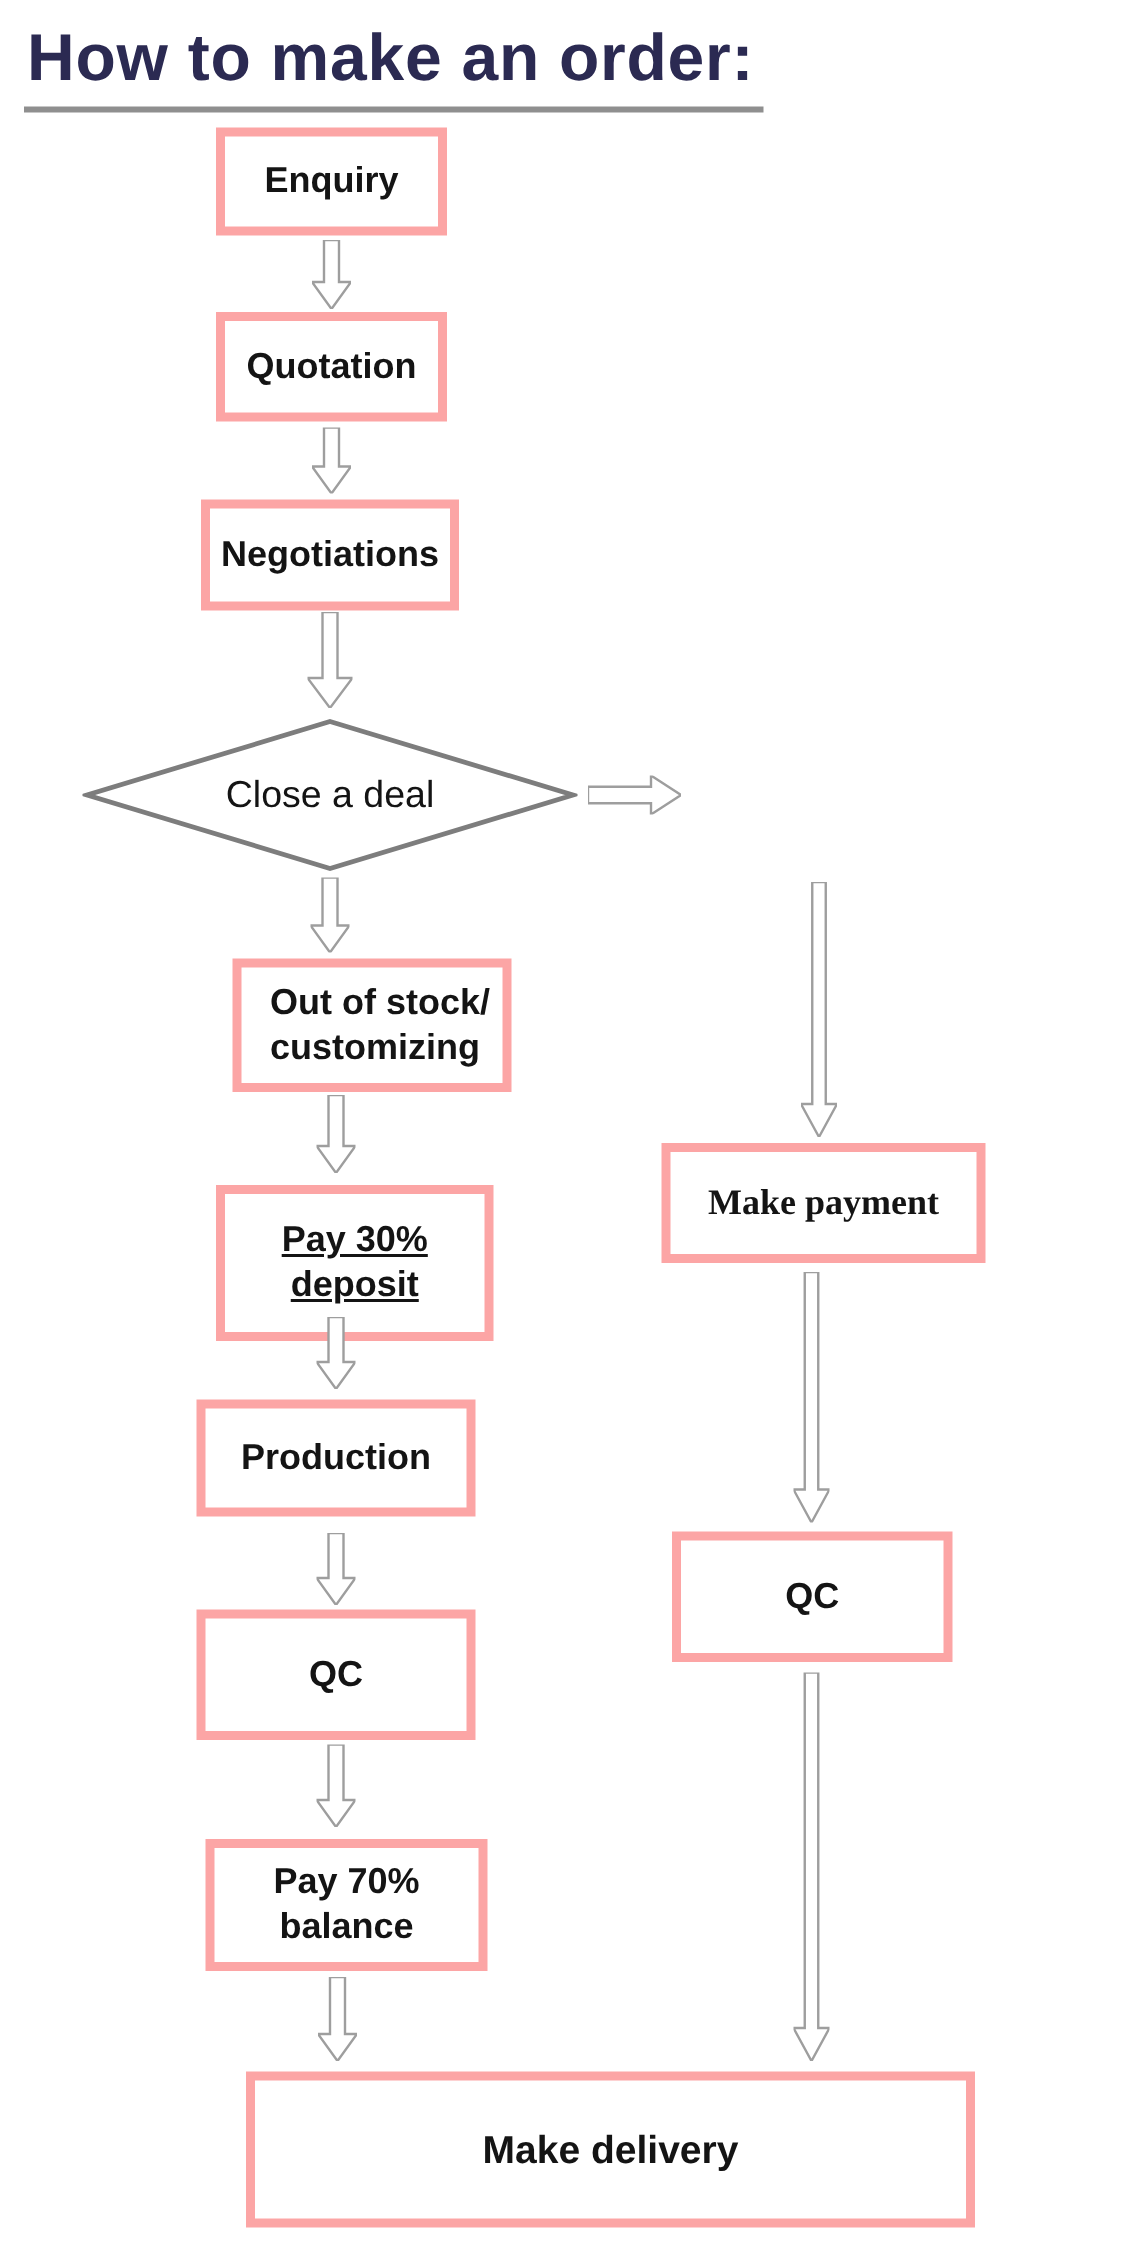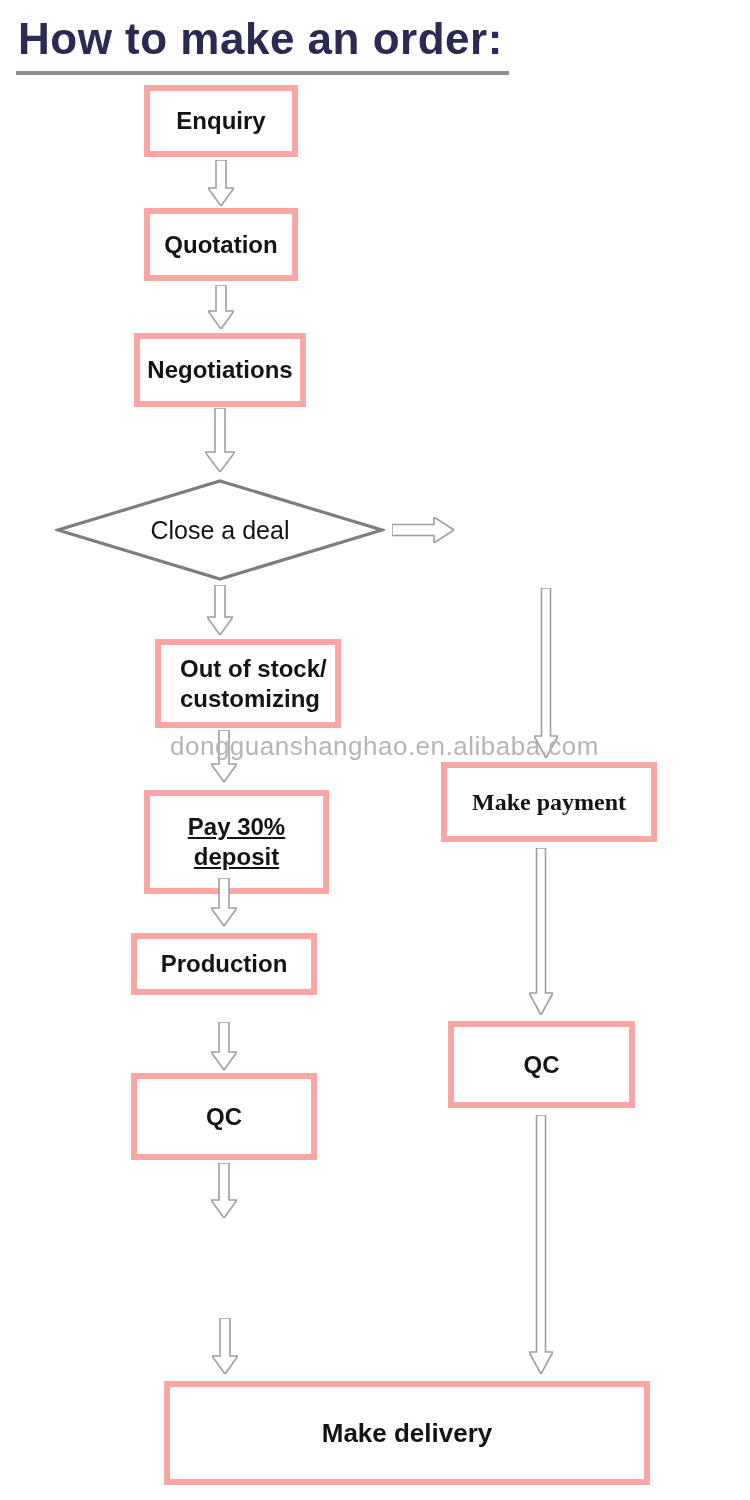--- a/index.html
+++ b/index.html
@@ -102,24 +102,26 @@
   <div class="node" style="left:441px; top:762px; width:216px; height:80px;font-family:Liberation Serif, serif;">Make payment</div>
 
   <div class="node" style="left:448px; top:1021px; width:187px; height:87px;">QC</div>
 
   <div class="node left-align" style="left:131px; top:639px; width:186px; height:89px;margin-left:24px;">Out of stock/
 customizing</div>
 
   <div class="node" style="left:144px; top:790px; width:185px; height:104px;text-decoration:underline;">Pay 30%
 deposit</div>
 
-  <div class="node" style="left:131px; top:933px; width:186px; height:62px;">Production</div>
+  <div class="node" style="left:131px; top:933px; width:186px; height:78px;">Production</div>
 
   <div class="node" style="left:131px; top:1073px; width:186px; height:87px;">QC</div>
 
+  <div class="node" style="left:137px; top:1226px; width:188px; height:88px;">Pay 70%
+balance</div>
 
   <div class="node" style="left:164px; top:1381px; width:486px; height:104px; font-size:26px;">Make delivery</div>
 
   <div class="arrow" style="left:208px; top:160px;">
     <svg width="26" height="46" viewBox="0 0 26 46">
         <polygon points="8,0 18,0 18,28 26,28 13,46 0,28 8,28" fill="#ffffff" stroke="#9e9e9e" stroke-width="1.6"></polygon>
       </svg>
   </div>
   <div class="arrow" style="left:208px; top:285px;">
     <svg width="26" height="44" viewBox="0 0 26 44">
@@ -177,15 +179,14 @@
     <svg width="24" height="167" viewBox="0 0 24 167">
         <polygon points="7.5,0 16.5,0 16.5,145 24,145 12,167 0,145 7.5,145" fill="#ffffff" stroke="#9e9e9e" stroke-width="1.6"></polygon>
       </svg>
   </div>
   <div class="arrow" style="left:529px; top:1115px;">
     <svg width="24" height="259" viewBox="0 0 24 259">
         <polygon points="7.5,0 16.5,0 16.5,237 24,237 12,259 0,237 7.5,237" fill="#ffffff" stroke="#9e9e9e" stroke-width="1.6"></polygon>
       </svg>
   </div>
 
-  <div class="watermark">dongguanshanghao.en.alibaba.com</div>
 
 </div>
 
 </body></html>

